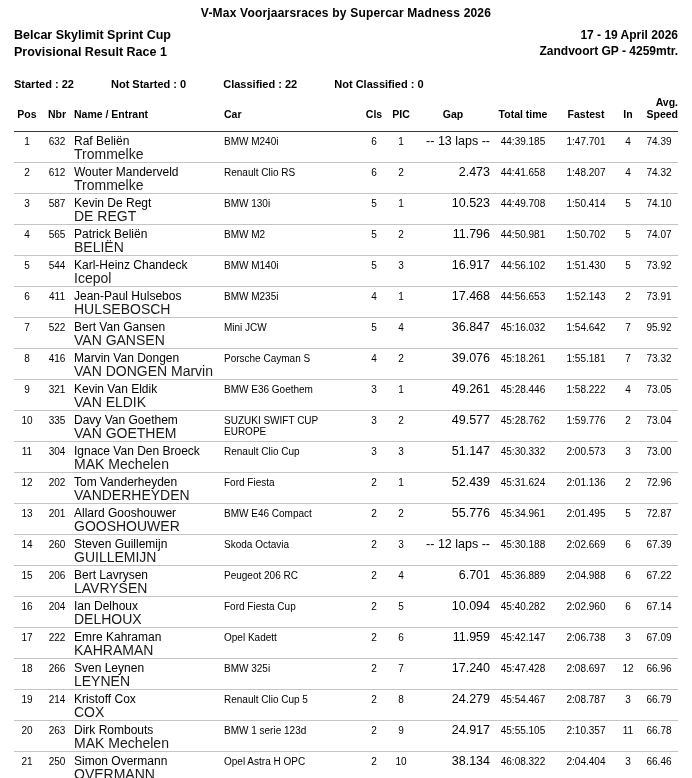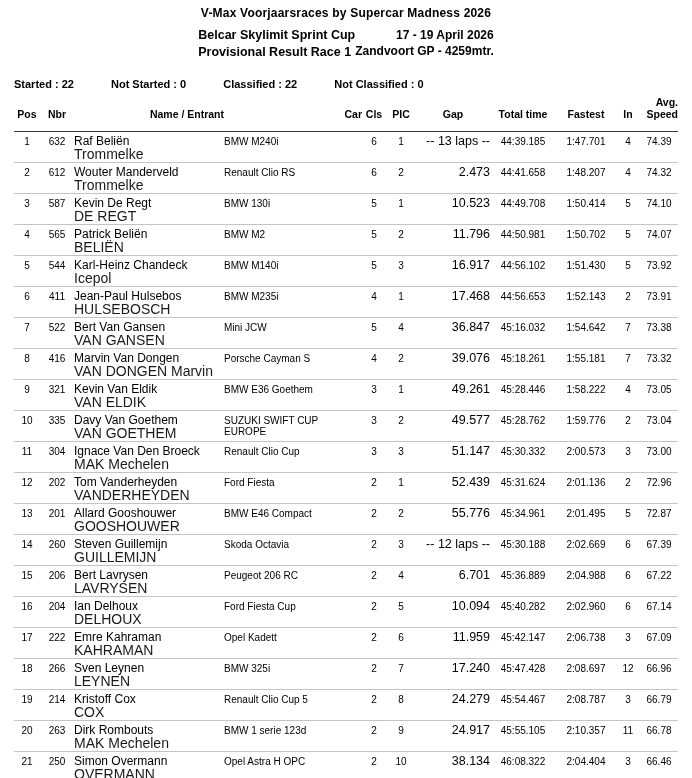--- a/index.html
+++ b/index.html
@@ -5,34 +5,34 @@
   * { margin: 0; padding: 0; box-sizing: border-box; }
   html, body { background: #ffffff; }
   body {
     width: 692px; height: 778px; overflow: hidden;
     font-family: "Liberation Sans", sans-serif; color: #000;
   }
   .page { padding: 6px 14px 0 14px; }
   .doc-title {
     text-align: center; font-size: 12px; font-weight: bold; letter-spacing: .2px;
   }
-  .event-header { display: flex; justify-content: center; margin-top: 7px; }
+  .event-header { display: flex; justify-content: space-between; margin-top: 7px; }
   .event-left div { font-size: 12.5px; font-weight: bold; line-height: 17px; }
   .event-right { text-align: right; }
   .event-right div { font-size: 12px; font-weight: bold; line-height: 16px; }
   .stats-bar { margin-top: 17px; font-size: 11px; font-weight: bold; }
   .stats-bar span { margin-right: 34px; }
   table.results {
     width: 664px; border-collapse: collapse; table-layout: fixed; margin-top: 6px;
   }
   thead th {
     font-size: 10.5px; font-weight: bold; vertical-align: bottom;
     border-bottom: 1.5px solid #3a3a3a; padding-bottom: 11px;
   }
-  th.al { text-align: right; }
+  th.al { text-align: left; }
   th.ac { text-align: center; }
   th.ar { text-align: right; }
   tbody td {
     border-bottom: 1px solid #c4c4c4; vertical-align: top;
     padding-top: 4px; padding-bottom: 3px; font-size: 10px;
   }
   td.ac { text-align: center; }
   td.ar { text-align: center; }
   .drv-name { font-size: 12px; line-height: 11px; }
   .drv-entrant { font-size: 14px; line-height: 9px; margin-top: 3px; color: #1a1a1a; }
@@ -205,21 +205,21 @@
       <div class="drv-name">Bert Van Gansen</div>
       <div class="drv-entrant">VAN GANSEN</div>
     </td>
     <td>Mini JCW</td>
     <td class="ac">5</td>
     <td class="ac">4</td>
     <td class="gap-cell">36.847</td>
     <td class="ac">45:16.032</td>
     <td class="ac">1:54.642</td>
     <td class="ac">7</td>
-    <td class="ar">73.38</td>
+    <td class="ar">95.92</td>
   </tr>
 
   <tr>
     <td class="ac">8</td>
     <td class="ac">416</td>
     <td>
       <div class="drv-name">Marvin Van Dongen</div>
       <div class="drv-entrant">VAN DONGEN Marvin</div>
     </td>
     <td>Porsche Cayman S</td>

